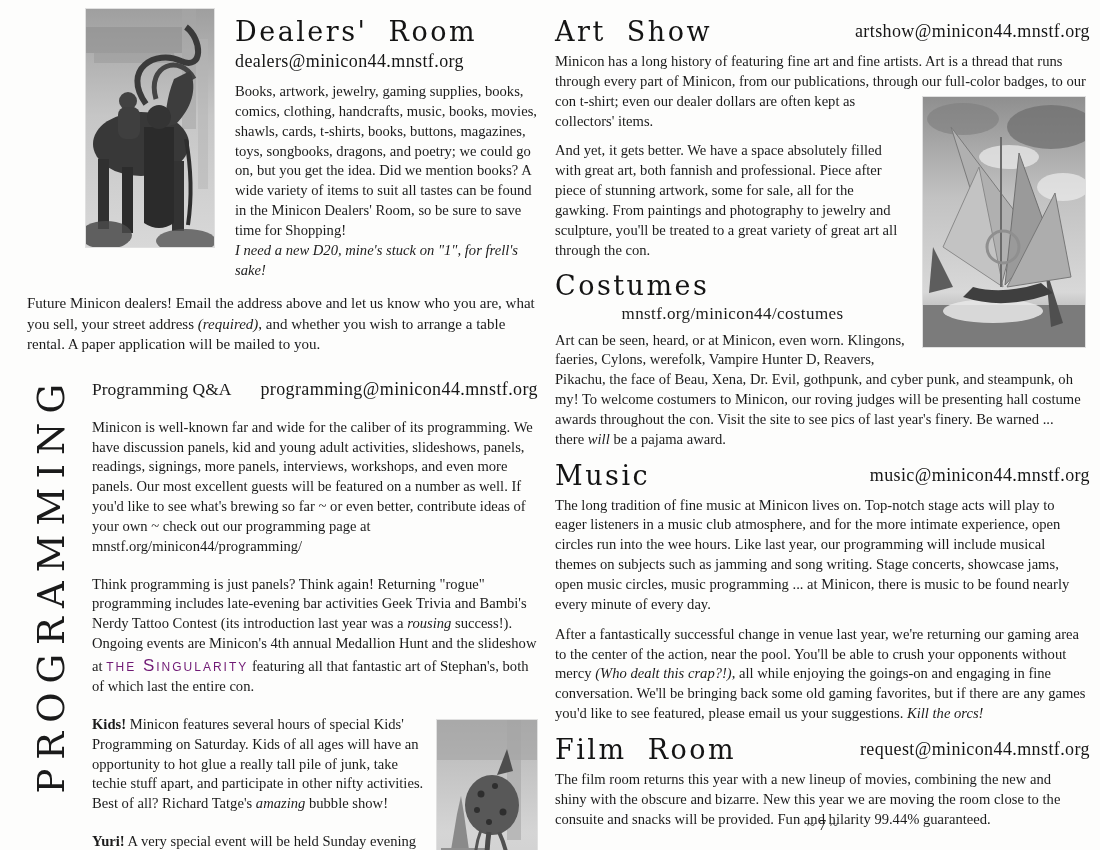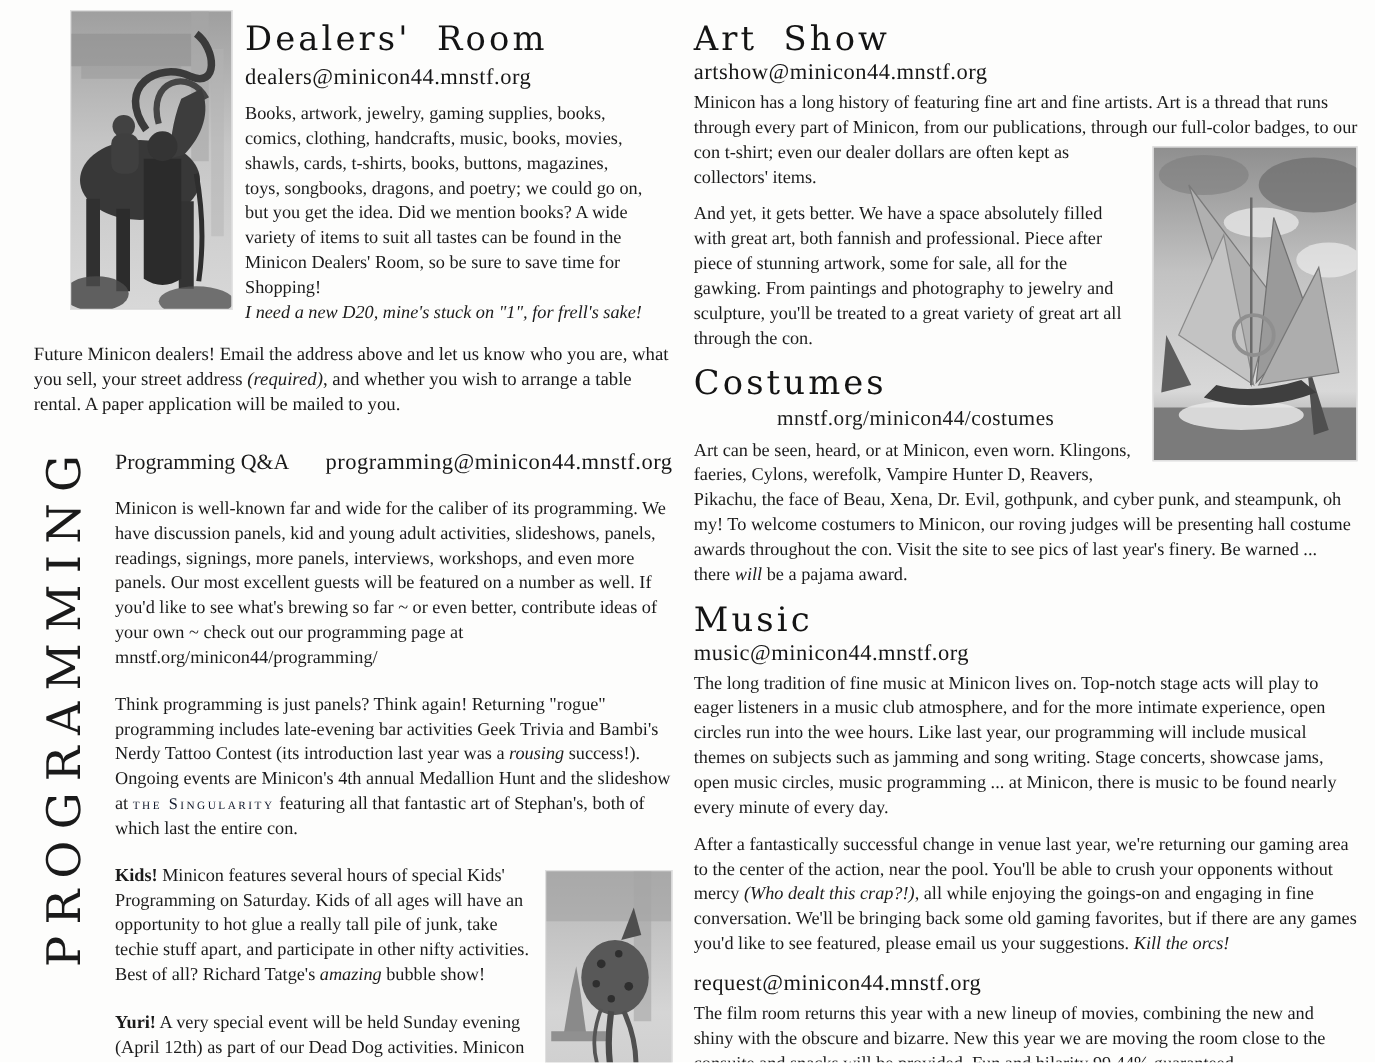--- a/index.html
+++ b/index.html
@@ -9,25 +9,25 @@
   .page-left{left:10px;width:528px;}
   .page-right{left:555px;width:535px;top:16px;}
 
   .fancy{font-family:"DejaVu Serif",serif;font-weight:400;letter-spacing:2.5px;word-spacing:10px;
          color:#141414;margin:0;}
   h1.fancy{font-size:27px;line-height:1.15;}
   .email{font-size:18px;letter-spacing:.4px;color:#161616;}
   .body{font-size:14.6px;line-height:1.36;margin:0;}
   .it{font-style:italic;}
   .bold-lead{font-weight:bold;}
-  .alien{font-family:Liberation Serif, serif;font-variant:small-caps;letter-spacing:2px;
-         font-size:13px;color:#0f172a;}
+  .alien{font-family:Liberation Sans, sans-serif;font-variant:small-caps;letter-spacing:2px;
+         font-size:17px;color:#701a75;}
 
   
-  .dealers-top{display:flex;margin-left:46px;gap:10px;}
+  .dealers-top{display:flex;margin-left:75px;gap:20px;}
   .fig{border:1px solid #e0e0e0;background:#cfcfcf;flex:none;display:block;}
   .fig svg{display:block;}
   .rider-fig{width:128px;height:238px;}
   .dealers-text{width:318px;}
   .dealers-text h1{margin:8px 0 4px 0;}
   .dealers-text .email{margin:2px 0 10px 0;}
   .note{margin:13px 0 0 17px;font-size:15px;}
 
   
   .prog{display:flex;margin-top:14px;}
@@ -35,21 +35,21 @@
   .vlabel .vtext{writing-mode:vertical-rl;transform:rotate(180deg);
                  font-family:"DejaVu Serif",serif;font-size:37px;letter-spacing:9px;color:#1a1a1a;}
   .prog-content{flex:1;min-width:0;}
   .prog-header{display:flex;justify-content:space-between;align-items:baseline;margin:10px 0 6px 0;}
   .qa-label{font-size:17.5px;}
   .prog-content p.body{margin:18px 0 11px 0;}
   .kids-wrap{overflow:visible;}
   .creature-fig{float:right;width:100px;height:226px;margin:4px 0 4px 10px;}
 
   
-  .sec-header{display:flex;justify-content:space-between;align-items:flex-start;margin:0 0 5px 0;flex-direction:column;}
+  .sec-header{display:flex;justify-content:space-between;align-items:center;margin:0 0 5px 0;}
   .sec-header h1{margin:0;}
   .page-right p.body{margin:0 4px 10px 0;}
   .ship-fig{float:right;width:162px;height:250px;margin:4px 0 6px 12px;}
   .costumes-head{margin:4px 0 2px 0;}
   .costumes-url{font-size:17px;letter-spacing:.4px;margin:2px 0 7px 0;text-align:center;}
 
   .pageno{position:absolute;bottom:6px;left:0;right:0;text-align:center;font-size:15px;}
   .pageno-right{width:535px;}
 </style>
 </head>
@@ -218,20 +218,21 @@
     </section>
 
     <section>
       <p class="body">
         <span>After a fantastically successful change in venue last year, we're returning our gaming area to the center of the action, near the pool. You'll be able to crush your opponents without mercy </span><span class="it">(Who dealt this crap?!)</span><span>, all while enjoying the goings-on and engaging in fine conversation. We'll be bringing back some old gaming favorites, but if there are any games you'd like to see featured, please email us your suggestions. </span><span class="it">Kill the orcs!</span>
       </p>
     </section>
 
     <section>
       <div class="sec-header">
+        <h1 class="fancy">Film Room</h1>
         <span class="email">request@minicon44.mnstf.org</span>
       </div>
       <p class="body">The film room returns this year with a new lineup of movies, combining the new and shiny with the obscure and bizarre. New this year we are moving the room close to the consuite and snacks will be provided. Fun and hilarity 99.44% guaranteed.</p>
     </section>
 
     <div class="pageno pageno-right">~ 7 ~</div>
   </div>
 
 </div>
 

